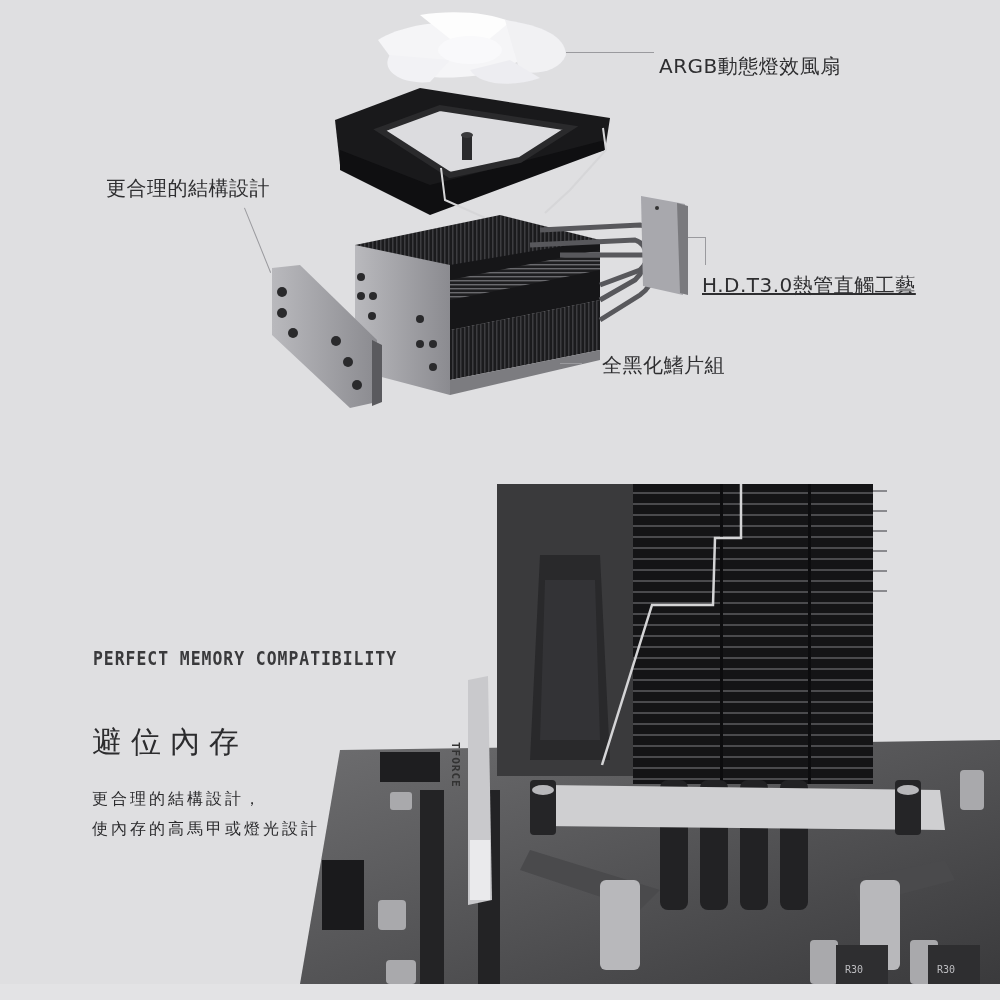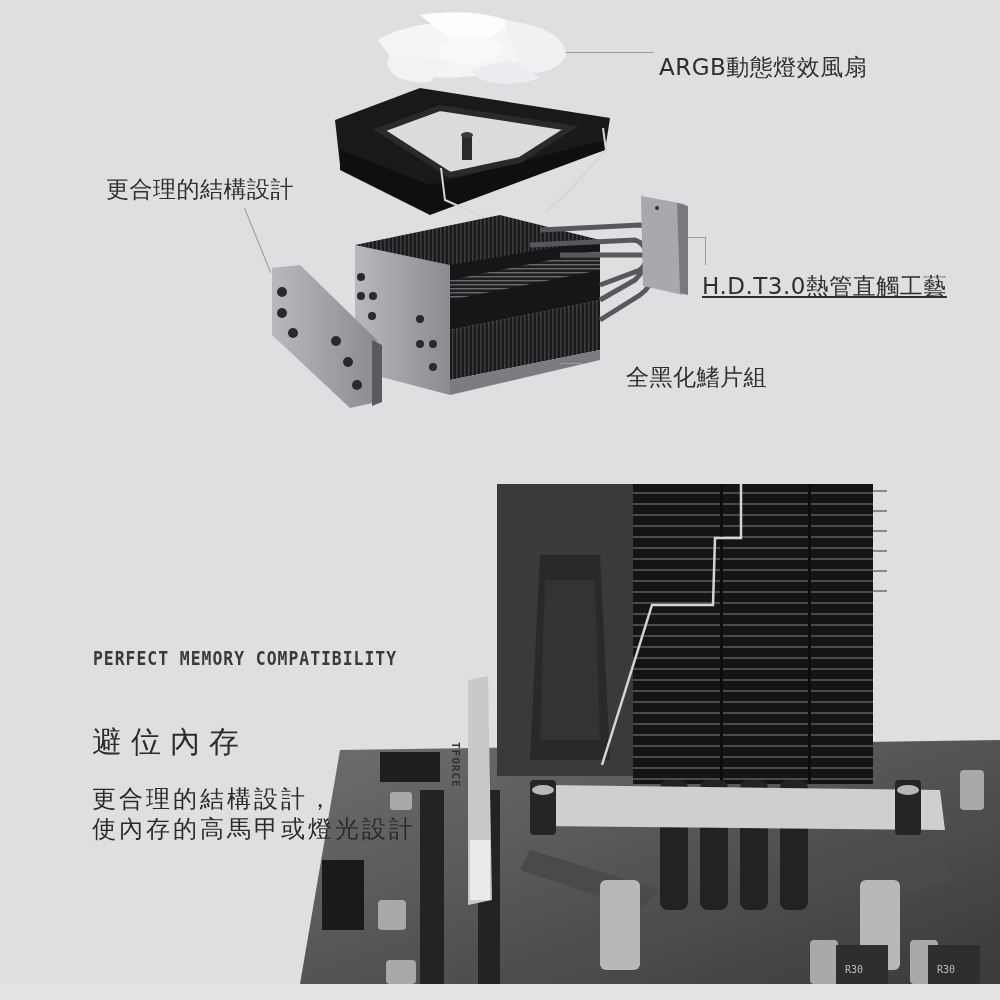--- a/index.html
+++ b/index.html
@@ -5,21 +5,21 @@
     html, body { margin: 0; padding: 0; }
     body {
       width: 1000px; height: 1000px; overflow: hidden;
       background: #dfdfe1;
       font-family: "DejaVu Sans", sans-serif;
       position: relative;
     }
     .callout {
       position: absolute;
       color: #2e2e30;
-      font-size: 23px;
+      font-size: 20px;
       letter-spacing: 0.5px;
       white-space: nowrap;
       line-height: 1;
       text-align: center;
     }
     .leader { position: absolute; background: #9a9a9e; }
     
     .diagram { position: absolute; left: 0; top: 0; width: 1000px; height: 440px; }
     
     .photo {
@@ -33,21 +33,21 @@
       font-weight: bold; font-size: 20px; letter-spacing: 1.2px;
       color: #3a3a3c; transform: scaleX(0.82); transform-origin: left center;
       white-space: nowrap;
     }
     .zh-title {
       position: absolute; left: 92px; top: 722px;
       font-size: 30px; letter-spacing: 9px; color: #2c2c2e; white-space: nowrap;
     }
     .desc {
       position: absolute; left: 92px; top: 784px;
-      font-size: 24px; letter-spacing: 3px; line-height: 30px; color: #2a2a2c;
+      font-size: 16px; letter-spacing: 3px; line-height: 30px; color: #2a2a2c;
       z-index: 5;
     }
     .desc div { white-space: nowrap; }
   </style>
 </head>
 <body>
 
 <div class="diagram">
   <svg width="1000" height="440" viewBox="0 0 1000 440">
     <defs>
@@ -138,21 +138,21 @@
   
   <div class="leader" style="left:566px; top:52px; width:88px; height:1px;"></div>
   <div class="leader" style="left:244px; top:208px; width:1px; height:70px; transform: rotate(-22deg); transform-origin: top left;"></div>
   <div class="leader" style="left:688px; top:237px; width:17px; height:1px;"></div>
   <div class="leader" style="left:705px; top:237px; width:1px; height:28px;"></div>
   <div class="leader" style="left:560px; top:363px; width:22px; height:1px;"></div>
 
   <span class="callout" style="left:659px; top:56px;">ARGB動態燈效風扇</span>
   <span class="callout" style="left:106px; top:178px;">更合理的結構設計</span>
   <span class="callout" style="left:702px; top:275px;text-decoration:underline;">H.D.T3.0熱管直觸工藝</span>
-  <span class="callout" style="left:602px; top:366px;margin-left:24px;">全黑化鰭片組</span>
+  <span class="callout" style="left:602px; top:355px;">全黑化鰭片組</span>
 </div>
 
 <div class="photo">
   <svg width="700" height="504" viewBox="300 480 700 504">
     <defs>
       <pattern id="finRows" x="0" y="0" width="20" height="11" patternUnits="userSpaceOnUse">
         <rect width="20" height="11" fill="#141416"></rect>
         <rect y="8" width="20" height="2" fill="#4a4a4d"></rect>
       </pattern>
       <linearGradient id="boardG" x1="0" x2="1" y1="0" y2="1">

